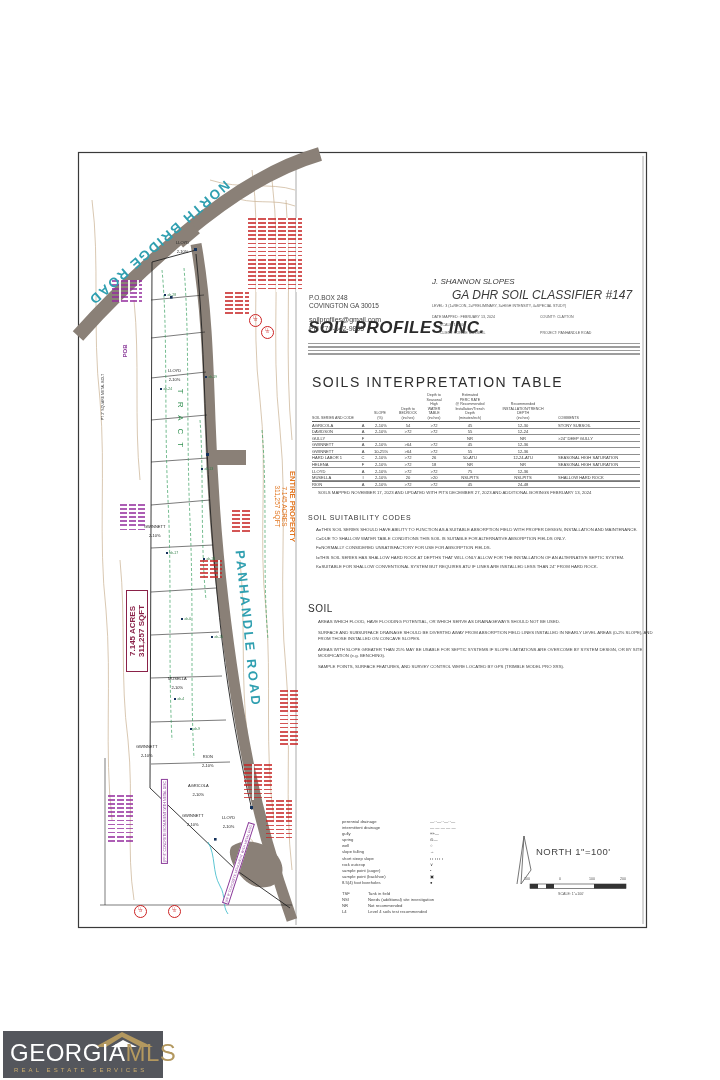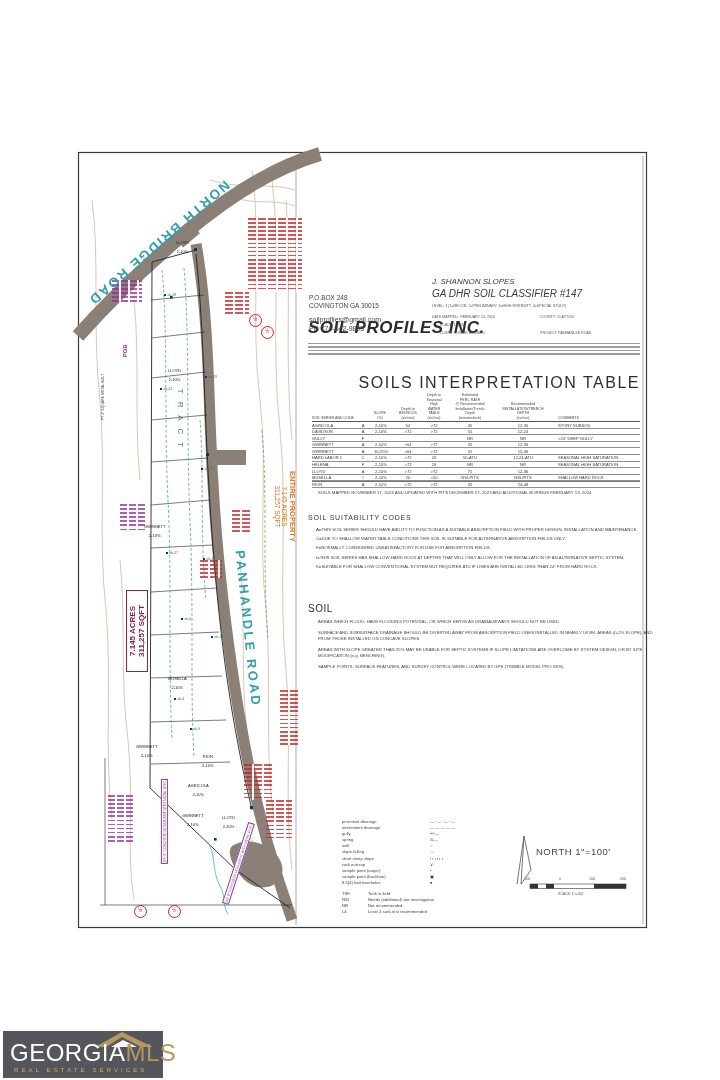--- a/index.html
+++ b/index.html
@@ -254,31 +254,31 @@
       <div>50</div>
     </div>
 
   <div class="abs hdr-company" style="left:308px;top:274px;">SOIL PROFILES INC.</div>
   <div class="abs" style="left:309px;top:294px;font-size:6.5px;color:#444;">P.O.BOX 248</div>
   <div class="abs" style="left:309px;top:302px;font-size:6.5px;color:#444;">COVINGTON GA 30015</div>
   <div class="abs" style="left:309px;top:316px;font-size:7px;color:#444;">soilprofiles@gmail.com</div>
   <div class="abs" style="left:309px;top:325px;font-size:7px;color:#444;">PH 770-642-9895</div>
 
   <div class="abs" style="left:432px;top:277px;font-size:8px;font-style:italic;color:#3a3a3a;">J. SHANNON SLOPES</div>
-  <div class="abs" style="left:432px;top:288px;font-size:10px;font-style:italic;color:#3a3a3a;">GA DHR SOIL CLASSIFIER #147</div>
+  <div class="abs" style="left:452px;top:288px;font-size:12px;font-style:italic;color:#3a3a3a;">GA DHR SOIL CLASSIFIER #147</div>
   <div class="abs micro" style="left:432px;top:304px;">LEVEL: 3   (1=RECON,  2=PRELIMINARY,  3=HIGH INTENSITY,  4=SPECIAL STUDY)</div>
   <div class="abs micro" style="left:432px;top:315px;">DATE MAPPED : FEBRUARY 13, 2024</div>
   <div class="abs micro" style="left:540px;top:315px;">COUNTY:  CLAYTON</div>
   <div class="abs micro" style="left:440px;top:323px;">SCALE:  1"=100'</div>
   <div class="abs micro" style="left:440px;top:331px;">CLIENT: LONNIE MUSSELL</div>
   <div class="abs micro" style="left:540px;top:331px;">PROJECT:  PANHANDLE ROAD</div>
 
   <div class="skl" style="left:308px;top:343px;width:332px;height:13px;"></div>
 
-  <div class="abs" style="left:312px;top:374px;width:328px;text-align:right;font-size:16px;letter-spacing:1.5px;color:#2e2e2e;">SOILS  INTERPRETATION  TABLE</div>
+  <div class="abs" style="left:312px;top:374px;width:328px;text-align:left;font-size:14px;letter-spacing:1.5px;color:#2e2e2e;">SOILS  INTERPRETATION  TABLE</div>
 
   <div class="abs" style="left:312px;top:383px;width:328px;height:37px;">
     <span class="hcell" style="left:0;text-align:left;">SOIL  SERIES AND CODE</span>
     <span class="hcell" style="left:55px;width:26px;">SLOPE
 (%)</span>
     <span class="hcell" style="left:82px;width:28px;">Depth to
 BEDROCK
 (inches)</span>
     <span class="hcell" style="left:108px;width:28px;">Depth to
 Seasonal

